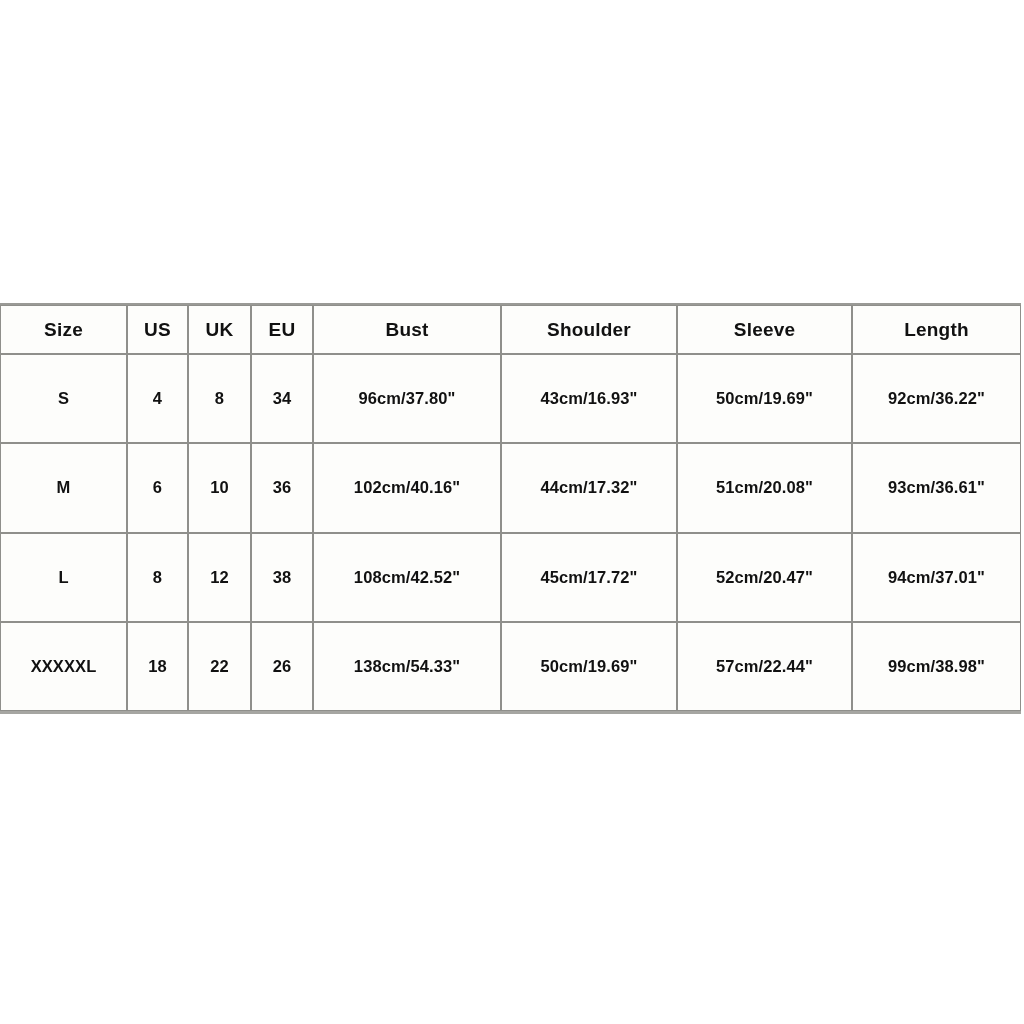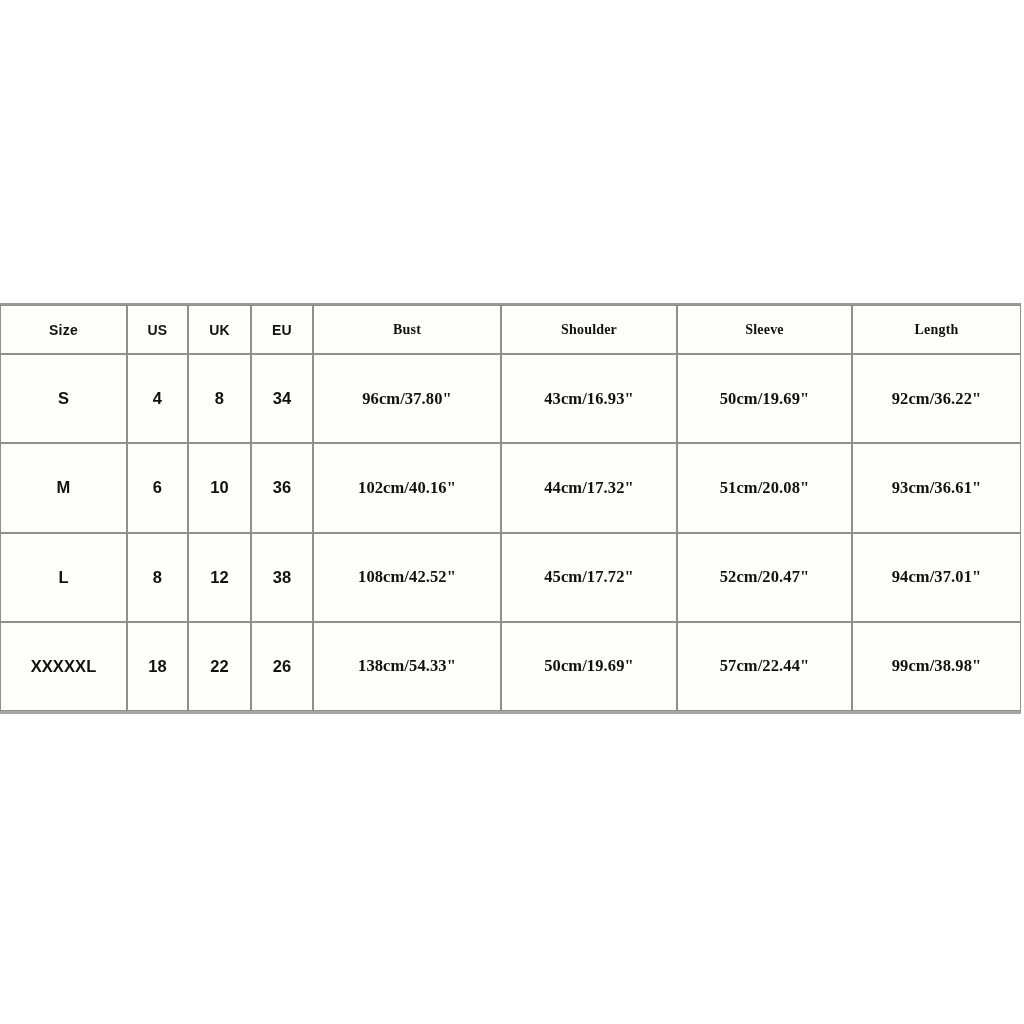--- a/index.html
+++ b/index.html
@@ -51,21 +51,21 @@
     color: #111111;
     font-weight: bold;
     padding: 0 2px;
     overflow: hidden;
     white-space: nowrap;
   }
 
   
   table.size-chart thead th {
     height: 47px;
-    font-size: 14px;
+    font-size: 19px;
     letter-spacing: 0.2px;
   }
 
   
   table.size-chart tbody td {
     height: 45px;
     font-size: 16.5px;
     letter-spacing: 0.1px;
   }
 
@@ -75,21 +75,20 @@
   }
 
   
   td.col-num, th.col-num {
     font-size: 16.5px;
   }
 
   
   td.col-meas, th.col-meas {
     font-size: 16.5px;
-    font-family: Liberation Serif, serif;
   }
 
   
   col.c-size  { width: 127px; }
   col.c-us    { width: 61px;  }
   col.c-uk    { width: 63px;  }
   col.c-eu    { width: 62px;  }
   col.c-bust  { width: 188px; }
   col.c-shoulder { width: 176px; }
   col.c-sleeve   { width: 175px; }

